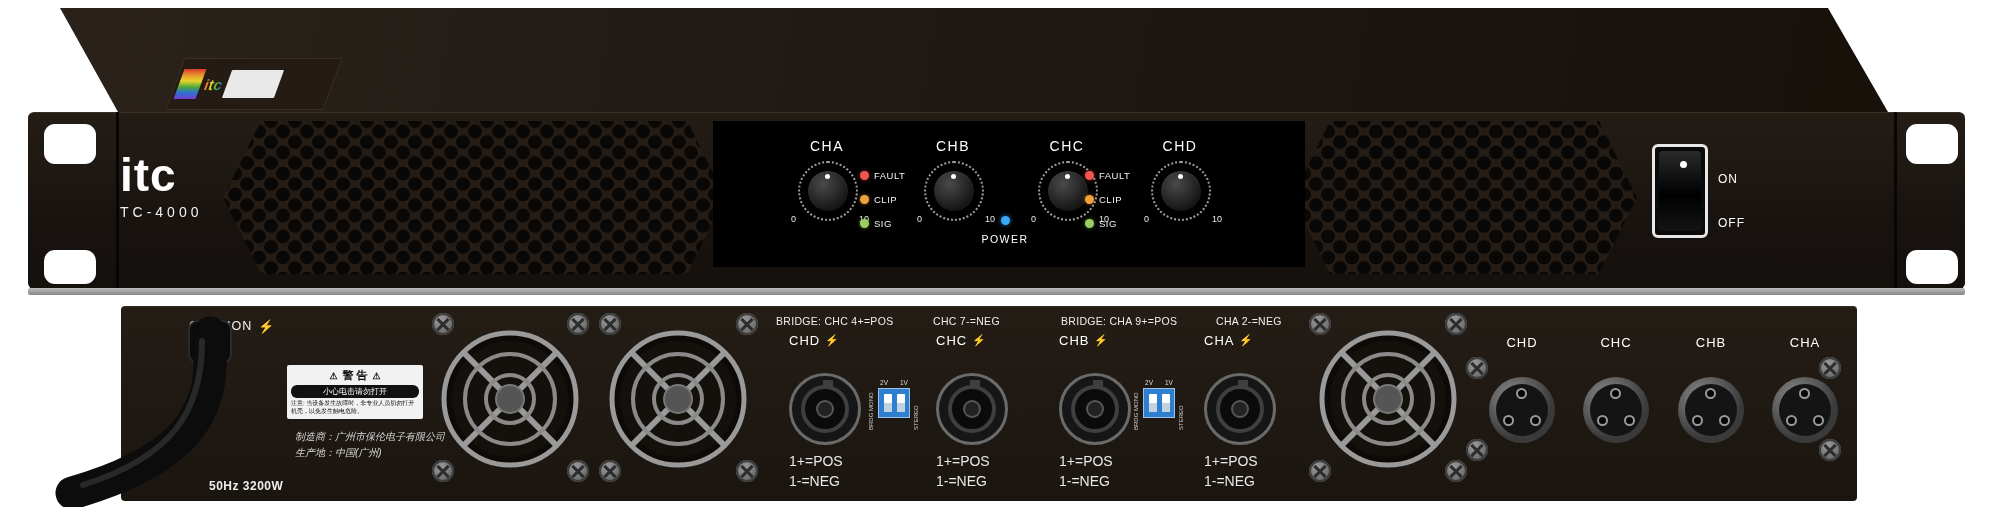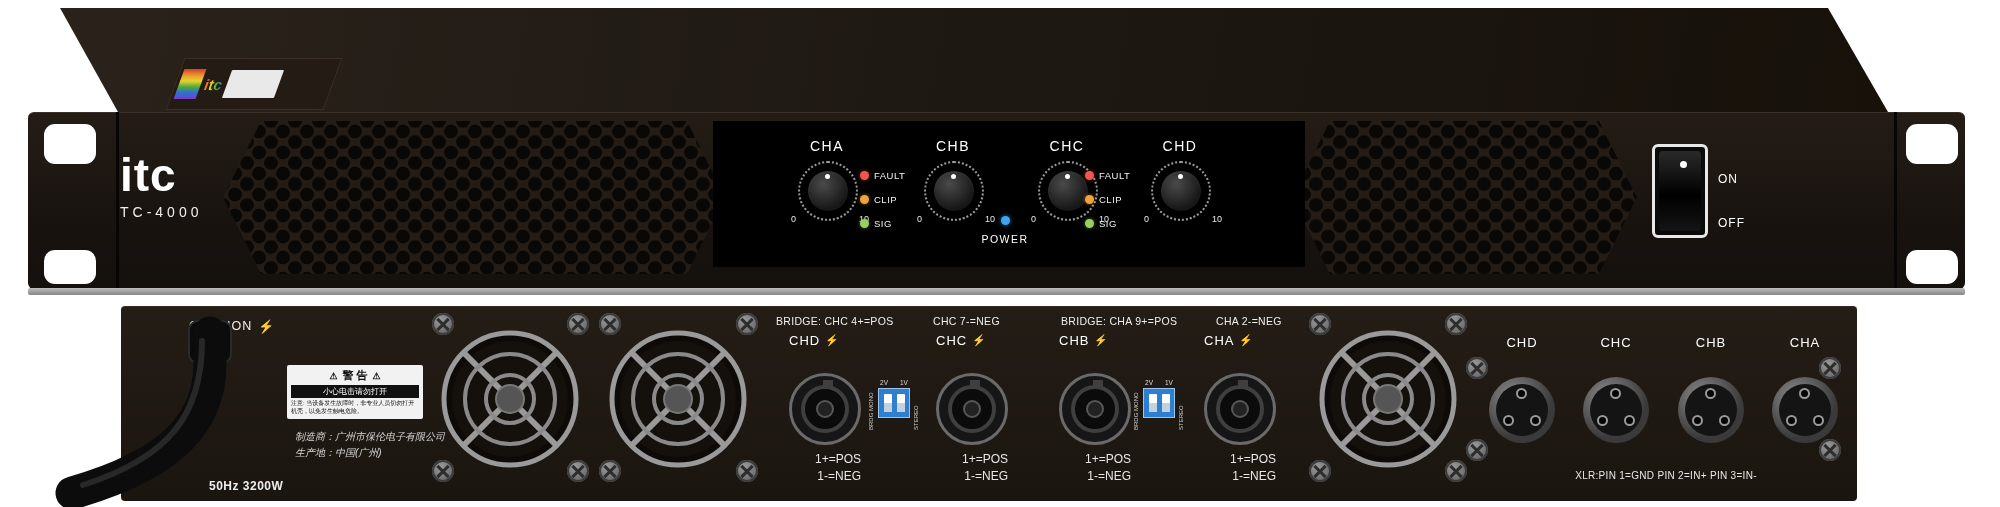--- a/index.html
+++ b/index.html
@@ -77,41 +77,41 @@
     background:linear-gradient(#241d16,#1b1510);border-radius:4px;border-top:1px solid #37claims2b;
     border-top:1px solid #372c20;}
   .rr{position:absolute;color:#f0f0f0;}
 
   .caution{font-size:12.5px;letter-spacing:1px;display:flex;gap:6px;align-items:center;}
   .bolt{color:#ffe97a;font-size:13px;line-height:1;}
 
   .warn-sticker{width:136px;background:#f2f2f2;border-radius:2px;padding:3px 4px;color:#111;box-sizing:border-box;}
   .warn-head{display:flex;justify-content:center;align-items:center;gap:5px;font-weight:bold;font-size:11px;}
   .warn-tri{font-size:9px;color:#111;}
-  .warn-band{background:#111;color:#fff;text-align:center;font-size:8px;margin-top:2px;padding:1px 0;}
+  .warn-band{background:#111;color:#fff;text-align:center;font-size:8px;margin-top:2px;padding:1px 0;border-radius:6px;}
   .warn-note{font-size:6px;line-height:1.3;margin-top:2px;}
 
   .mfr{font-size:10px;line-height:1.6;color:#d8d8d8;font-style:italic;}
   .rating{font-size:12px;font-weight:bold;color:#ededed;letter-spacing:.5px;margin-top:36px;}
 
   .fan{position:absolute;width:140px;height:140px;}
   .screw{position:absolute;width:22px;height:22px;border-radius:50%;
     background:radial-gradient(circle at 38% 32%,#9a9a9a,#565656);box-shadow:inset 0 0 0 2px #3c3c3c;}
   .screw::before,.screw::after{content:"";position:absolute;left:3px;right:3px;top:9.5px;height:3px;background:#2e2e2e;}
   .screw::before{transform:rotate(45deg);} .screw::after{transform:rotate(-45deg);}
 
   .bridge-txt{font-size:10.5px;color:#eee;letter-spacing:.3px;}
   .spk-ch{font-size:13px;color:#fff;letter-spacing:1px;display:flex;gap:5px;align-items:center;}
   .spk-ch .bolt{color:#fff;font-size:11px;}
   .speakon{position:absolute;top:66px;width:72px;height:72px;border-radius:50%;
     background:#161616;border:3px solid #6a6a6a;box-sizing:border-box;}
   .spk-in{position:absolute;inset:9px;border-radius:50%;background:#0b0b0b;border:4px solid #3f3f3f;}
   .spk-core{position:absolute;inset:24px;border-radius:50%;background:#222;border:2px solid #575757;}
   .spk-tab{position:absolute;left:31px;top:4px;width:10px;height:7px;background:#3f3f3f;}
-  .spk-sub{position:absolute;top:144px;width:72px;text-align:right;font-size:12px;color:#e8e8e8;line-height:1.45;}
+  .spk-sub{position:absolute;top:144px;width:72px;text-align:left;font-size:14px;color:#e8e8e8;line-height:1.45;}
 
   .dip{position:absolute;top:72px;width:70px;display:flex;flex-direction:column;align-items:center;}
   .dip-top{display:flex;gap:12px;font-size:6.5px;color:#ddd;margin-bottom:2px;}
   .dip-mid{display:flex;align-items:flex-start;gap:3px;}
   .dip-side{writing-mode:vertical-rl;transform:rotate(180deg);font-size:6px;color:#ccc;line-height:1.1;height:42px;}
   .dip-block{width:30px;height:28px;background:#2e7fd0;border:1px solid #9cc4ea;
     display:flex;gap:5px;justify-content:center;align-items:center;}
   .dip-block i{width:8px;height:18px;background:#fff;border-radius:1px;display:block;
     box-shadow:inset 0 -9px 0 #c4d2df;}
 
@@ -434,15 +434,14 @@
       <span class="xlr-pin" style="left:14px;top:38px"></span>
       <span class="xlr-pin" style="left:41px;top:38px"></span>
     </div>
     <div class="xlr" style="left:1651px">
       <div class="xlr-face"></div>
       <span class="xlr-pin" style="left:27px;top:11px"></span>
       <span class="xlr-pin" style="left:14px;top:38px"></span>
       <span class="xlr-pin" style="left:41px;top:38px"></span>
     </div>
 
-    <div class="rr xlr-note" style="left:1355px;top:163px;width:380px;text-align:center">XLR:PIN 1=GND PIN 2=IN+ PIN 3=IN-</div>
   </div>
 </div>
 
 </body></html>

